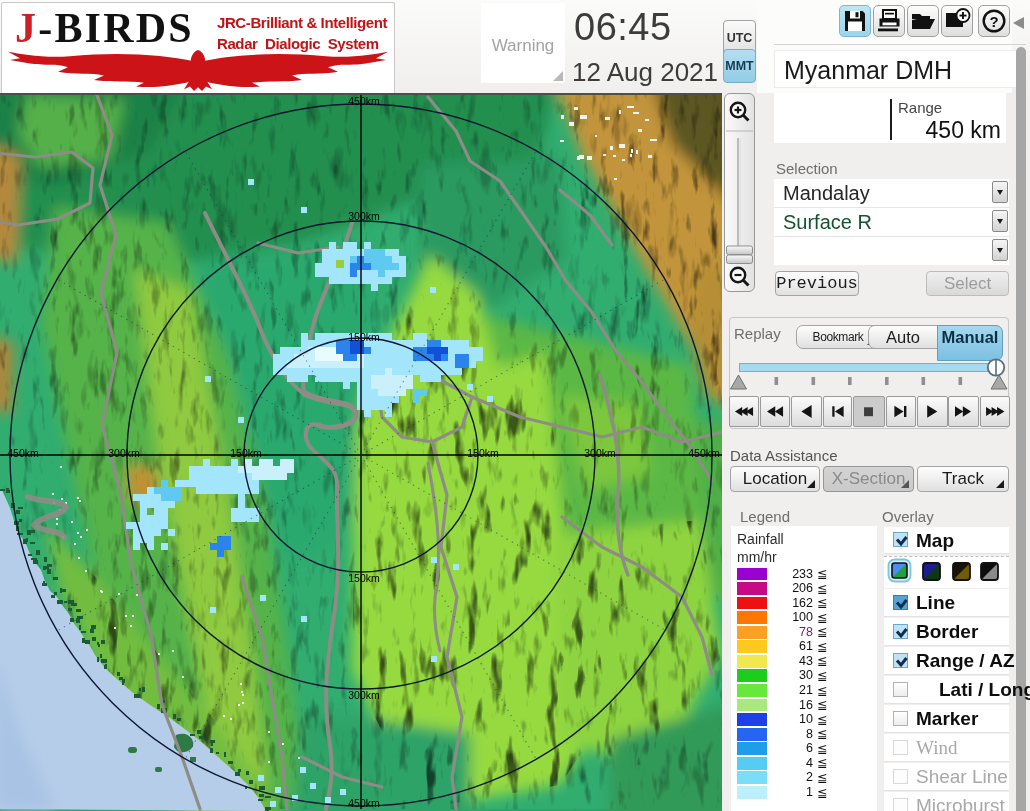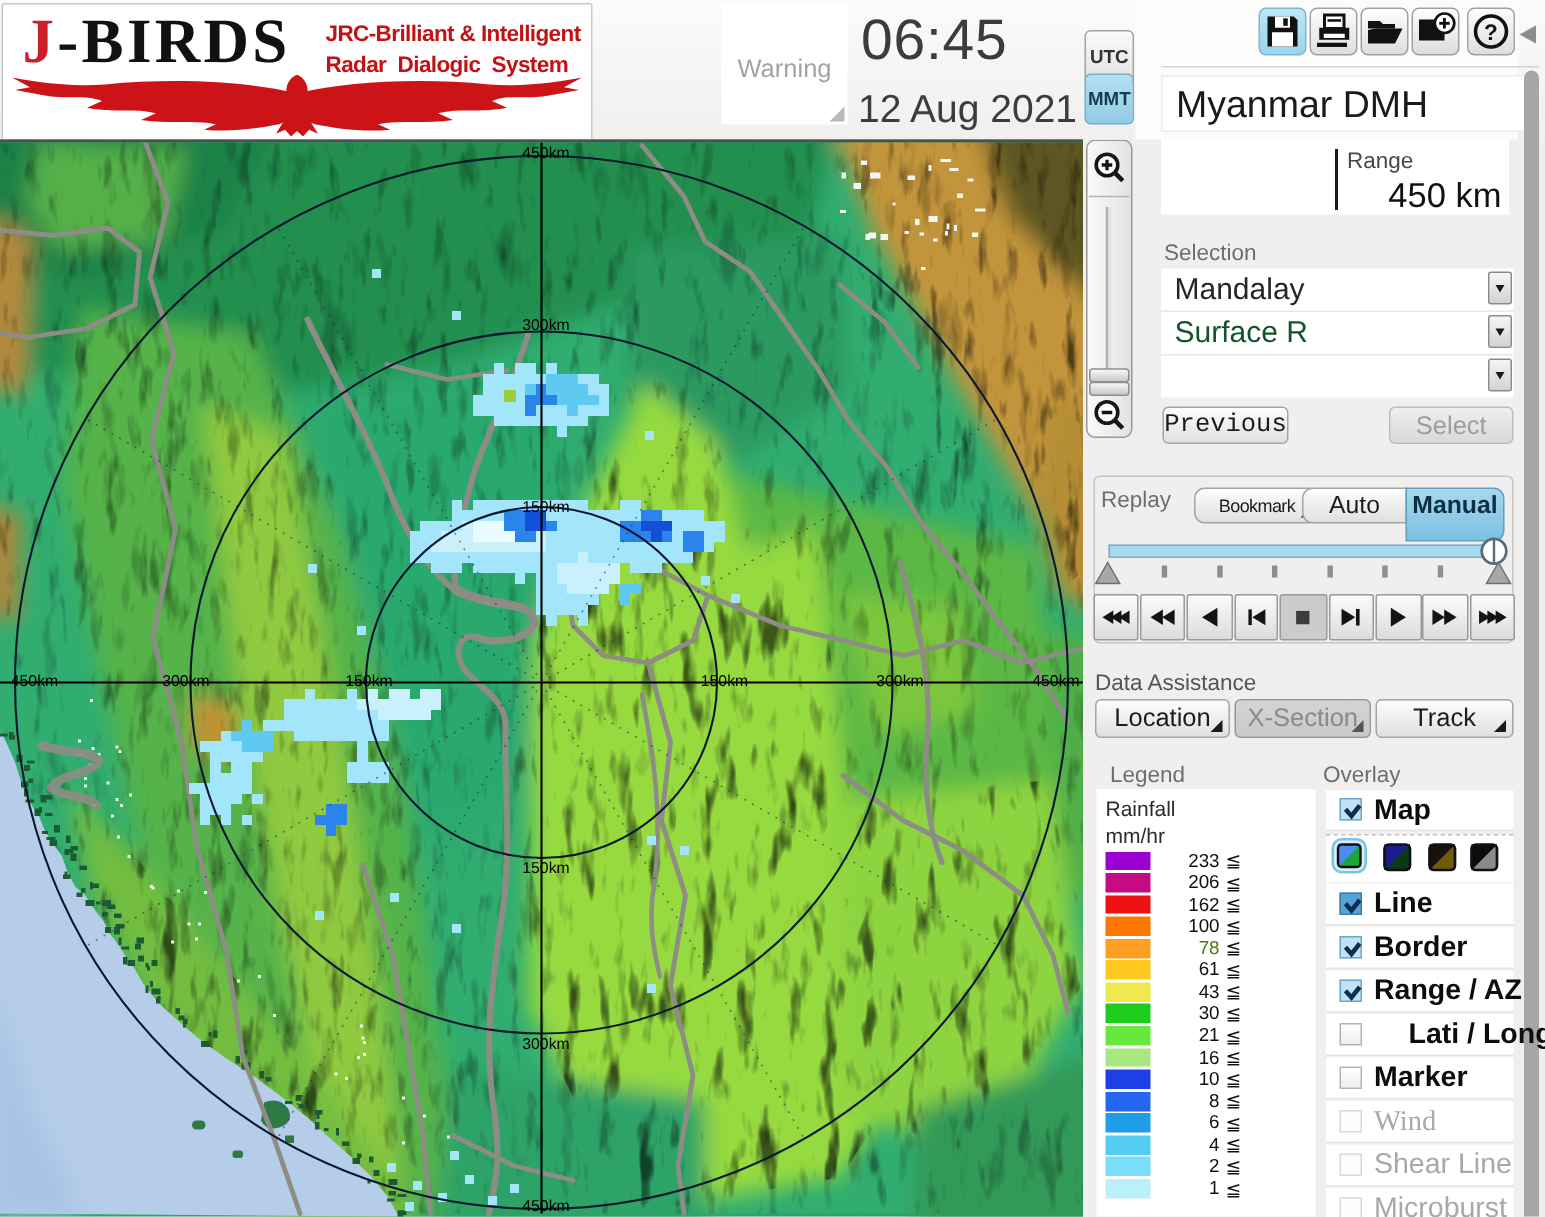--- a/index.html
+++ b/index.html
@@ -1096,21 +1096,21 @@
     <div class="abs" style="left:737px;top:582.07px;width:30px;height:12.8px;background:#c40a84;"></div>
     <div class="abs" style="left:770px;top:581.07px;width:43px;text-align:right;font-size:12.5px;color:#111;">206</div>
     <div class="abs" style="left:817px;top:580.57px;font-size:12.5px;color:#111;">≦</div>
     <div class="abs" style="left:737px;top:596.64px;width:30px;height:12.8px;background:#ee1111;"></div>
     <div class="abs" style="left:770px;top:595.64px;width:43px;text-align:right;font-size:12.5px;color:#111;">162</div>
     <div class="abs" style="left:817px;top:595.14px;font-size:12.5px;color:#111;">≦</div>
     <div class="abs" style="left:737px;top:611.21px;width:30px;height:12.8px;background:#ff7701;"></div>
     <div class="abs" style="left:770px;top:610.21px;width:43px;text-align:right;font-size:12.5px;color:#111;">100</div>
     <div class="abs" style="left:817px;top:609.71px;font-size:12.5px;color:#111;">≦</div>
     <div class="abs" style="left:737px;top:625.78px;width:30px;height:12.8px;background:#ffa022;"></div>
-    <div class="abs" style="left:770px;top:624.78px;width:43px;text-align:right;font-size:12.5px;color:#4d7c0f;">78</div>
+    <div class="abs" style="left:770px;top:624.78px;width:43px;text-align:right;font-size:12.5px;color:#701a75;">78</div>
     <div class="abs" style="left:817px;top:624.28px;font-size:12.5px;color:#111;">≦</div>
     <div class="abs" style="left:737px;top:640.35px;width:30px;height:12.8px;background:#ffc81e;"></div>
     <div class="abs" style="left:770px;top:639.35px;width:43px;text-align:right;font-size:12.5px;color:#111;">61</div>
     <div class="abs" style="left:817px;top:638.85px;font-size:12.5px;color:#111;">≦</div>
     <div class="abs" style="left:737px;top:654.92px;width:30px;height:12.8px;background:#efe94f;"></div>
     <div class="abs" style="left:770px;top:653.92px;width:43px;text-align:right;font-size:12.5px;color:#111;">43</div>
     <div class="abs" style="left:817px;top:653.42px;font-size:12.5px;color:#111;">≦</div>
     <div class="abs" style="left:737px;top:669.49px;width:30px;height:12.8px;background:#1ecc1e;"></div>
     <div class="abs" style="left:770px;top:668.49px;width:43px;text-align:right;font-size:12.5px;color:#111;">30</div>
     <div class="abs" style="left:817px;top:667.99px;font-size:12.5px;color:#111;">≦</div>

